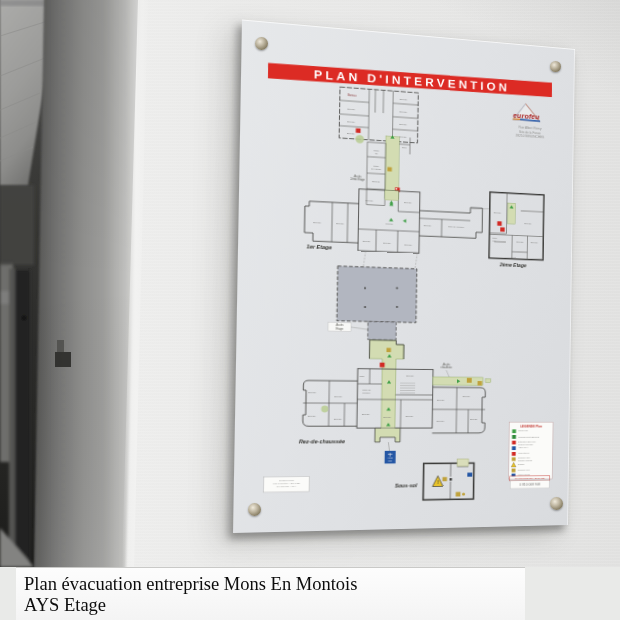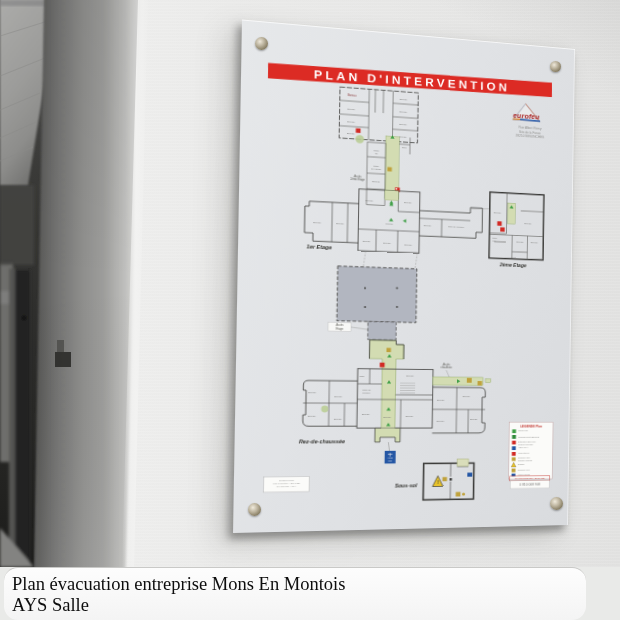--- a/index.html
+++ b/index.html
@@ -472,20 +472,20 @@
     box-shadow:0 1px 2px rgba(0,0,0,0.35);"></div>
 
   <div class="abs" style="left:248px;top:502.5px;width:13px;height:13px;border-radius:50%;
     background:radial-gradient(circle at 38% 35%, #f0eadc 0%, #bbb29c 40%, #83795f 75%, #5f5745 100%);
     box-shadow:0 1px 2px rgba(0,0,0,0.35);"></div>
 
   <div class="abs" style="left:549.5px;top:496.5px;width:13px;height:13px;border-radius:50%;
     background:radial-gradient(circle at 38% 35%, #f0eadc 0%, #bbb29c 40%, #83795f 75%, #5f5745 100%);
     box-shadow:0 1px 2px rgba(0,0,0,0.35);"></div>
 
-  <div class="abs" style="left:4px;top:567px;width:582px;height:53px;border-top:1px solid #c9c9c7;box-sizing:border-box;background:linear-gradient(180deg,#fdfdfd,#f4f4f4);border-radius:14px;">
+  <div class="abs" style="left:16px;top:567px;width:509px;height:53px;border-top:1px solid #c9c9c7;box-sizing:border-box;background:linear-gradient(180deg,#fdfdfd,#f4f4f4);">
 
     <div style="position:absolute;left:8px;top:6px;font-family:'Liberation Serif',serif;font-size:18.5px;color:#0d0d0d;">Plan évacuation entreprise Mons En Montois</div>
 
-    <div style="position:absolute;left:8px;top:26.5px;font-family:'Liberation Serif',serif;font-size:18.5px;color:#0d0d0d;">AYS Salle</div>
+    <div style="position:absolute;left:8px;top:26.5px;font-family:'Liberation Serif',serif;font-size:18.5px;color:#0d0d0d;">AYS Etage</div>
   </div>
 
 </div>
 
 </body></html>

